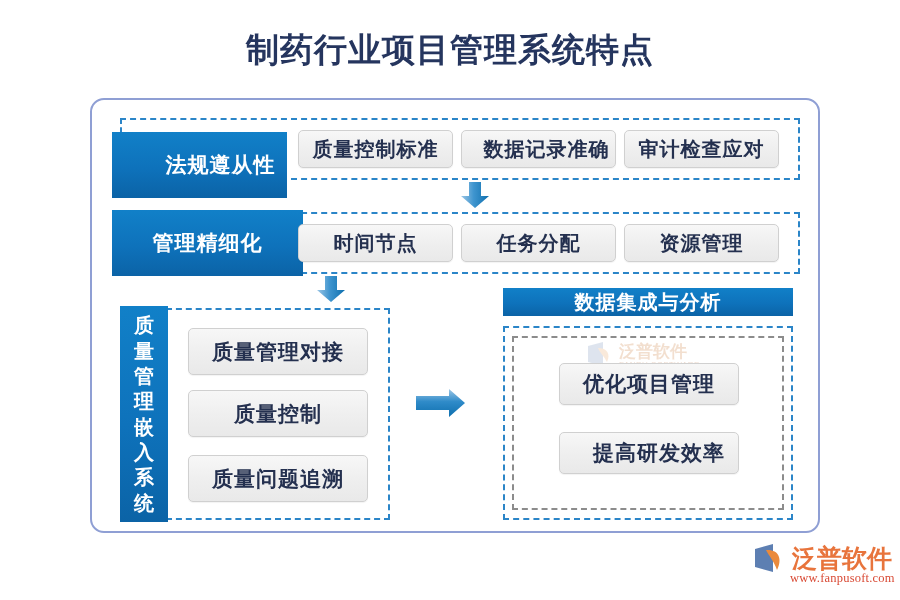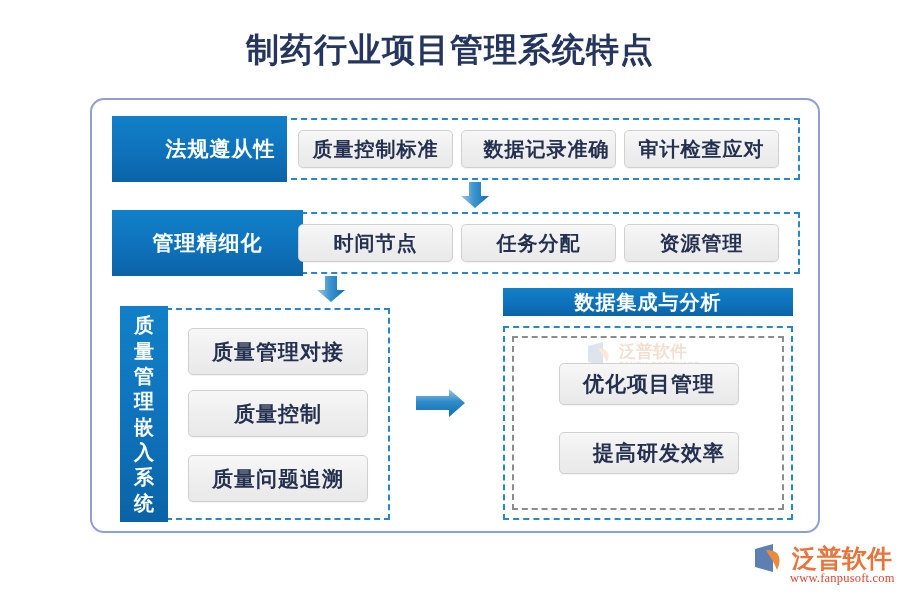--- a/index.html
+++ b/index.html
@@ -201,21 +201,21 @@
 <body>
 
 <div id="stage">
 
   <div class="page-title">制药行业项目管理系统特点</div>
 
   <div class="outer-frame"></div>
 
   <div class="dashed-blue" style="left:120px; top:118px; width:680px; height:62px;"></div>
 
-  <div class="blue-label row-label" style="left:112px; top:116px; width:175px; height:66px;padding-left:42px;">法规遵从性</div>
+  <div class="blue-label row-label" style="left:112px; top:132px; width:175px; height:66px;padding-left:42px;">法规遵从性</div>
 
   <div class="chip" style="left:298px; top:130px; width:155px; height:38px;">质量控制标准</div>
   <div class="chip" style="left:461px; top:130px; width:155px; height:38px;padding-left:16px;">数据记录准确</div>
   <div class="chip" style="left:624px; top:130px; width:155px; height:38px;">审计检查应对</div>
 
   <div class="arrow-down" style="left:460px; top:182px; width:30px; height:27px;">
     <svg width="30" height="27" viewBox="0 0 30 27" xmlns="http://www.w3.org/2000/svg">
       <defs>
         <linearGradient id="agd1" x1="0" y1="0" x2="1" y2="0">
           <stop offset="0%" stop-color="#9dc7e6"></stop>

